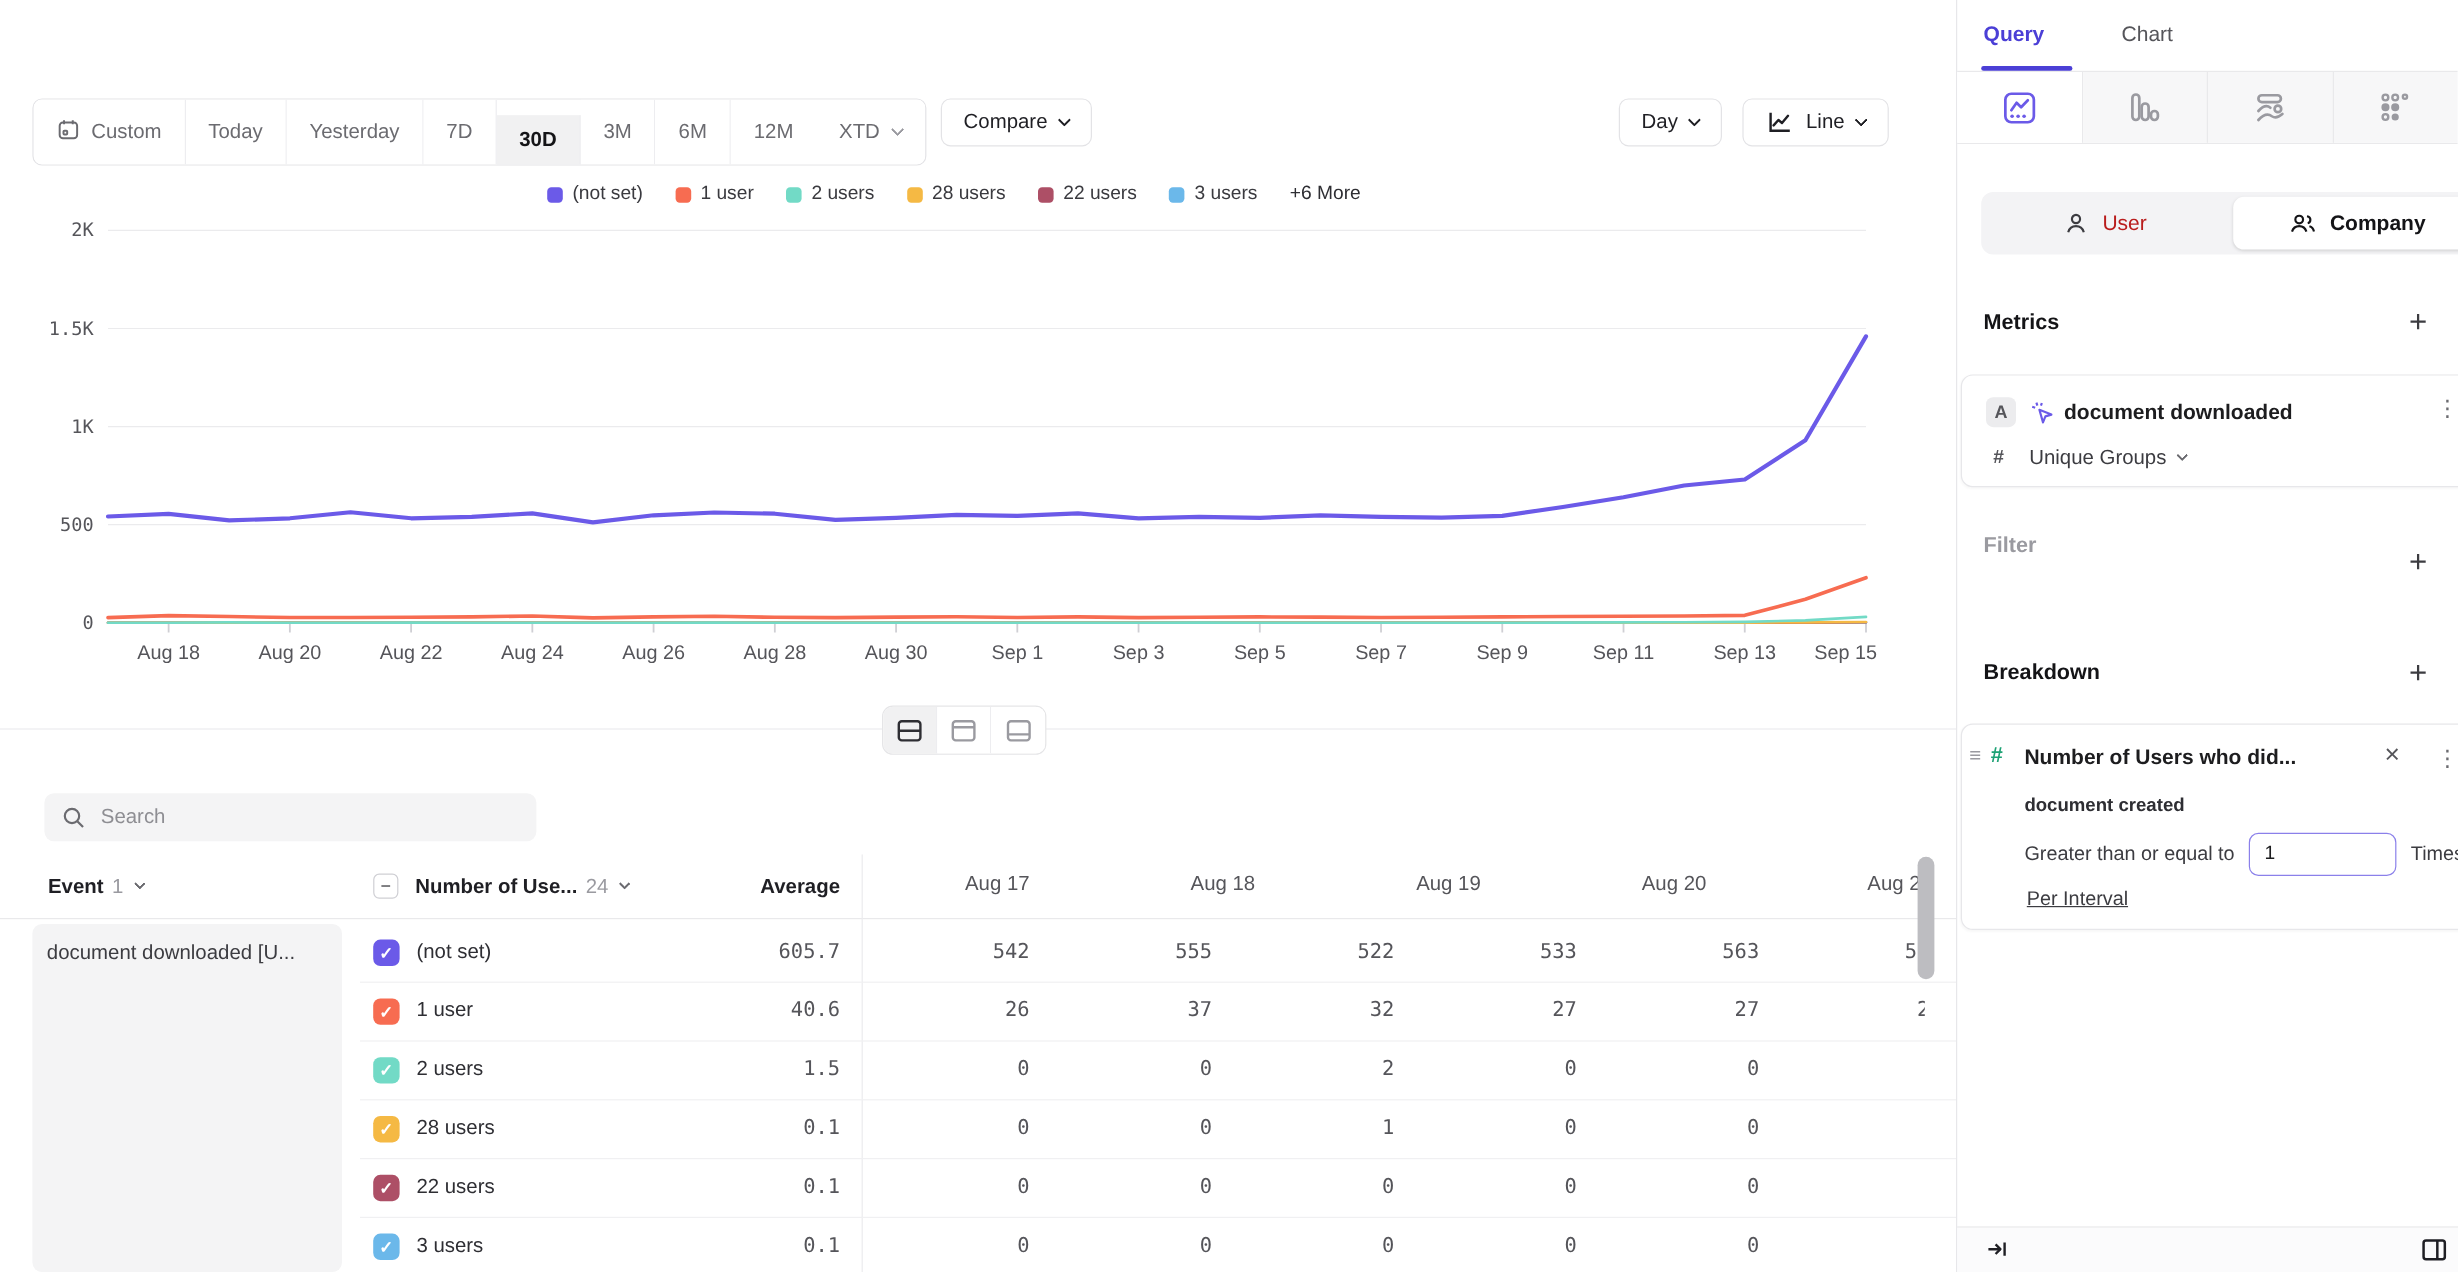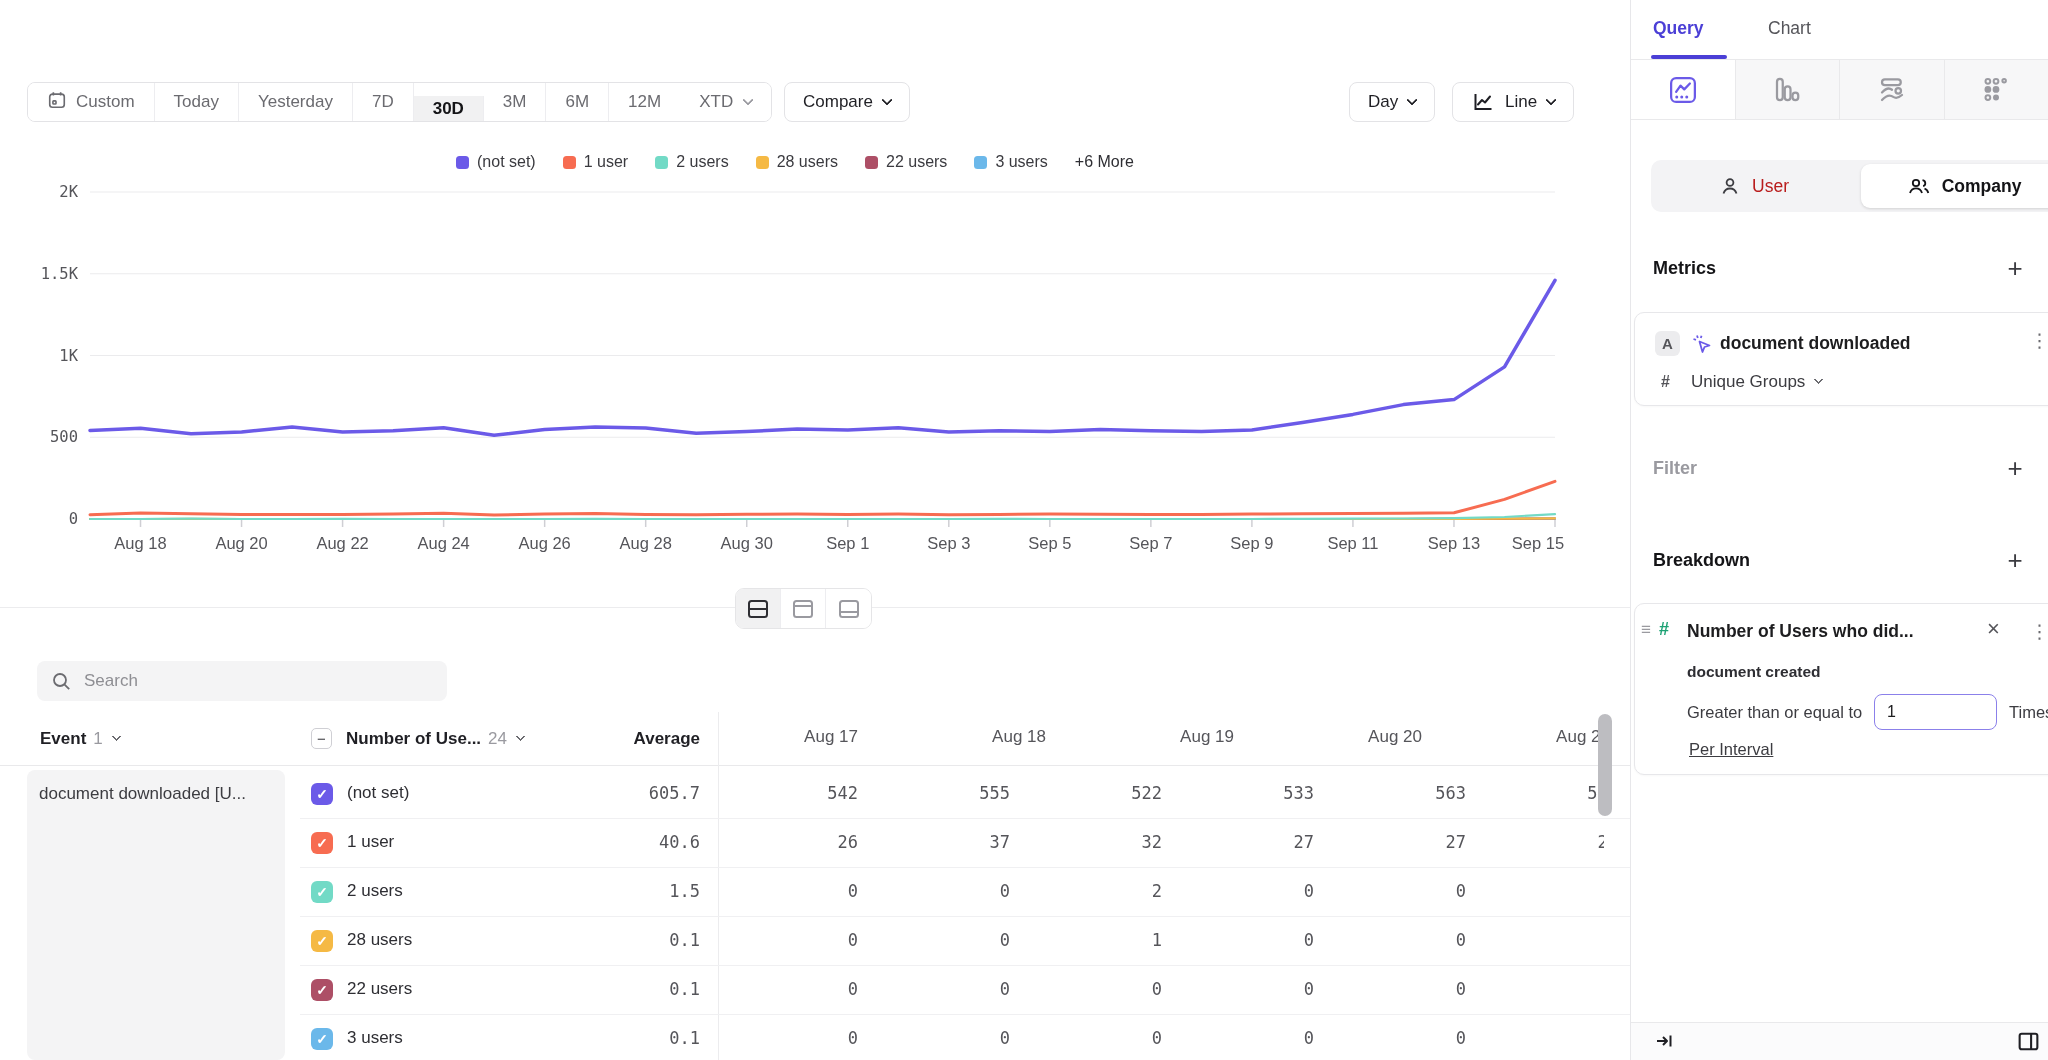--- a/index.html
+++ b/index.html
@@ -6,21 +6,21 @@
   html,body { width:2048px; height:1060px; overflow:hidden; background:#fff;
     font-family:"Liberation Sans", sans-serif; color:#2e2e33; }
   .mono { font-family:"DejaVu Sans Mono", monospace; }
 
   
   .main { position:absolute; left:0; top:0; width:1630px; height:1060px; background:#fff; }
   .sidebar { position:absolute; left:1630px; top:0; width:418px; height:1060px; background:#fff;
     border-left:1px solid #e7e7ea; }
 
   
-  .range-group { position:absolute; left:27px; top:82px; height:40px; display:flex;
+  .range-group { position:absolute; left:27px; top:82px; height:56px; display:flex;
     border:1px solid #e3e3e6; border-radius:8px; background:#fff; align-items:stretch; overflow:hidden; }
   .range-btn { display:flex; align-items:center; gap:9px; padding:0 19px; font-size:17px;
     color:#6b6b70; background:#fff; border:none; border-right:1px solid #ededf0; cursor:pointer;
     font-family:inherit; white-space:nowrap; }
   .range-btn:last-child { border-right:none; }
   .range-btn.selected { color:#141417; font-weight:bold; background:#f1f1f2;margin-top:13px; }
   .pill-btn { position:absolute; height:40px; display:flex; align-items:center; gap:10px;
     border:1px solid #e3e3e6; border-radius:8px; background:#fff; padding:0 18px;
     font-size:17px; font-weight:500; color:#1f1f24; font-family:inherit; cursor:pointer; }
   .chev { width:8px; height:8px; border-right:2px solid currentColor; border-bottom:2px solid currentColor;
@@ -507,21 +507,21 @@
     </span>
     <div class="metric-title">document downloaded</div>
     <button class="kebab" style="left:395px;">⋮</button>
     <span class="hash-gray hash">#</span>
     <div class="measure">
       <span>Unique Groups</span>
       <span class="chev"></span>
     </div>
   </div>
 
-  <div class="sb-heading muted" style="top:458px;">Filter</div>
+  <div class="sb-heading muted" style="top:444px;">Filter</div>
   <button class="plus-btn" style="top:453px;">+</button>
 
   <div class="sb-heading" style="top:550px;">Breakdown</div>
   <button class="plus-btn" style="top:545px;">+</button>
 
   <div class="card bd-card">
     <span class="drag-handle">≡</span>
     <span class="hash-green hash">#</span>
     <div class="bd-title">Number of Users who did...</div>
     <button class="close-btn">×</button>

